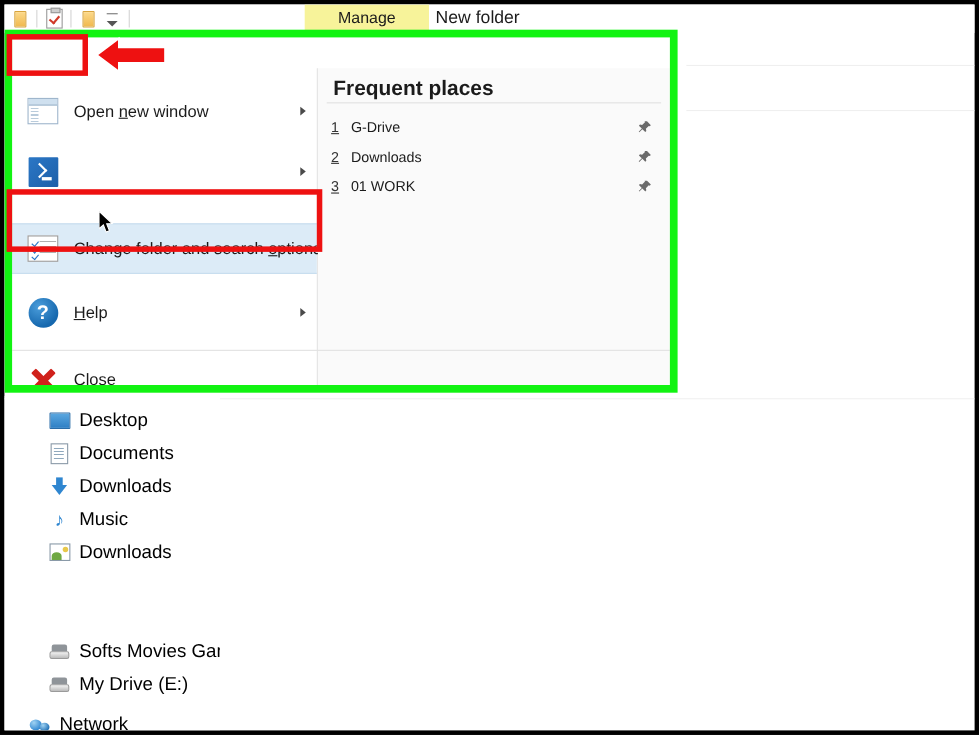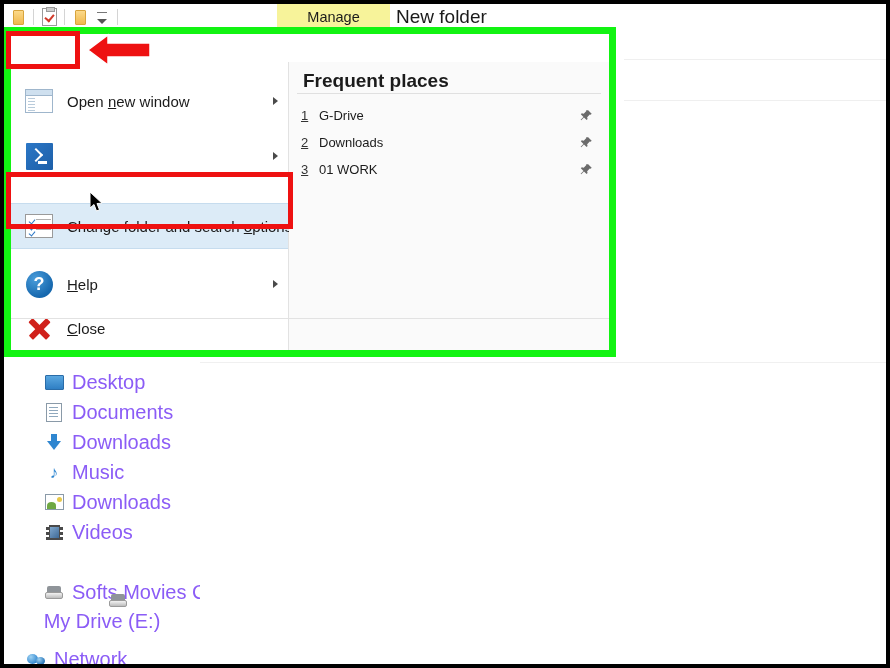--- a/index.html
+++ b/index.html
@@ -110,21 +110,21 @@
     justify-content: center;
     font-size: 14.5px;
     color: #1b1b1b;
   }
   .win-title {
     position: absolute;
     left: 392px; top: 0;
     height: 26px;
     display: flex;
     align-items: center;
-    font-size: 19px;
+    font-size: 16px;
     color: #1b1b1b;
   }
 
   
   .green-box {
     position: absolute;
     left: 0px; top: 23px;
     width: 612px; height: 330px;
     border: 7px solid #12f312;
     box-sizing: border-box;
@@ -394,22 +394,22 @@
     margin-left: 40px;
     margin-right: 8px;
     flex: 0 0 20px;
     display: flex;
     align-items: center;
     justify-content: center;
     position: relative;
   }
   .nav-ico.root { margin-left: 22px; }
   .nav-label {
-    font-size: 20px;
-    color: #8b5cf6;
+    font-size: 17px;
+    color: #000000;
   }
 
   .ic-desktop {
     width: 17px; height: 13px;
     background: linear-gradient(180deg,#5aa7e0 0%,#2f7fc4 100%);
     border: 1px solid #2a6ca8;
     border-radius: 1px;
   }
   .ic-documents {
     width: 14px; height: 17px;
@@ -646,21 +646,21 @@
       </div>
 
       <div class="menu-item" style="top:199px;">
         <span class="menu-icon">
             <span class="ico-help">?</span>
           </span>
         <span class="menu-label"><span></span><span class="u">H</span><span>elp</span></span>
         <span class="submenu-arrow"></span>
       </div>
 
-      <div class="menu-item" style="top:243px;">
+      <div class="menu-item" style="top:260px;">
         <span class="menu-icon">
             <span class="ico-close-x"></span>
           </span>
         <span class="menu-label"><span></span><span class="u">C</span><span>lose</span></span>
       </div>
     </div>
 
     <div class="bs-rightpane">
       <div class="fp-title">Frequent places</div>
       <div class="fp-rule"></div>
@@ -754,36 +754,30 @@
       <span class="nav-label">Music</span>
     </div>
 
     <div class="nav-item" style="top:127px;">
       <span class="nav-ico">
           <span class="ic-pictures"></span>
         </span>
       <span class="nav-label">Downloads</span>
     </div>
 
-    <div class="nav-item" style="top:157px;">
-      <span class="nav-ico">
-          <span class="ic-videos"></span>
-        </span>
-      <span class="nav-label">Videos</span>
-    </div>
 
 
     <div class="nav-item" style="top:217px;">
       <span class="nav-ico">
           <span class="ic-drive"></span>
         </span>
       <span class="nav-label">Softs Movies Games</span>
     </div>
 
-    <div class="nav-item" style="top:230px;flex-direction:column;">
+    <div class="nav-item" style="top:247px;">
       <span class="nav-ico">
           <span class="ic-drive"></span>
         </span>
       <span class="nav-label">My Drive (E:)</span>
     </div>
 
     <div class="nav-item" style="top:284px;">
       <span class="nav-ico root">
           <span class="ic-network"></span>
         </span>

